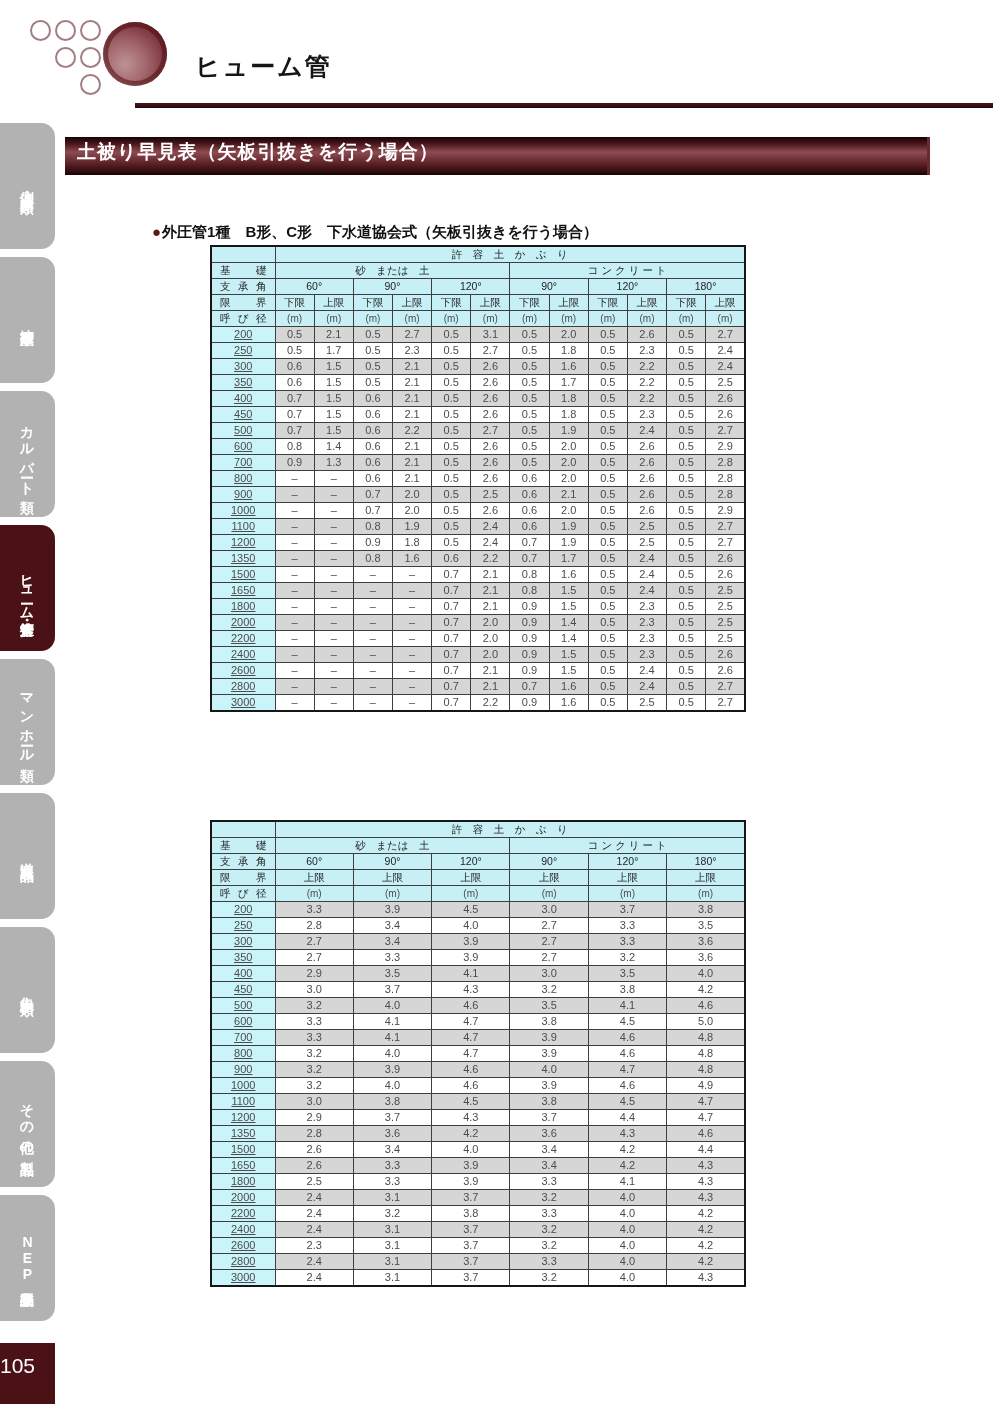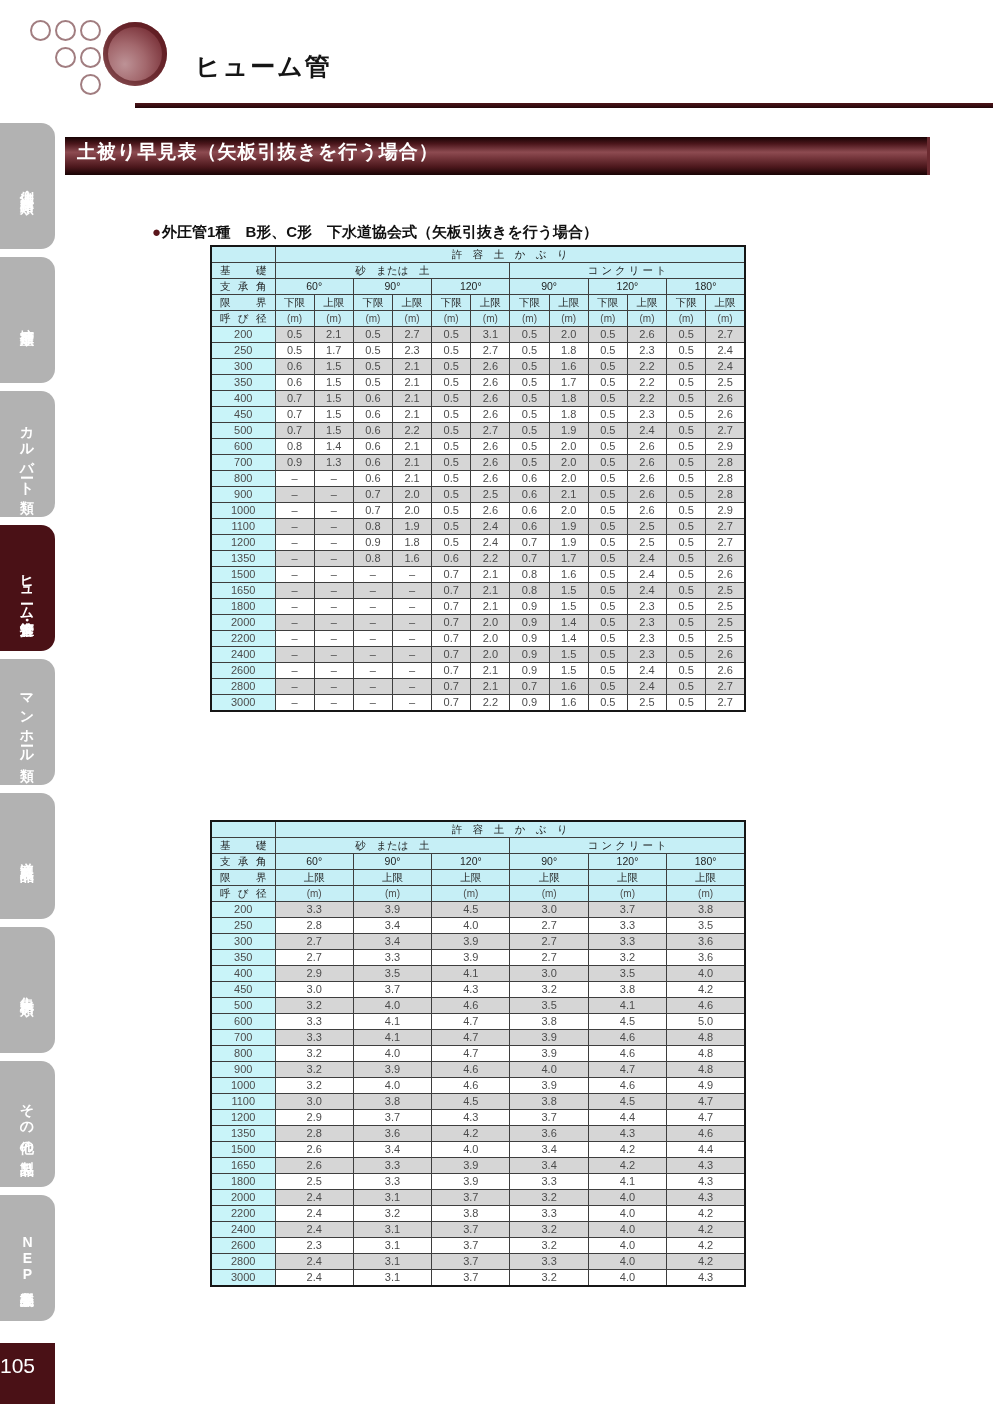--- a/index.html
+++ b/index.html
@@ -66,21 +66,21 @@
   #tbl2{top:820px;}
   table{border-collapse:collapse;width:100%;table-layout:fixed;border:2px solid #161616;}
   th,td{
     border:1.5px solid #3e3e3e;height:15px;line-height:15px;padding:0;
     text-align:center;vertical-align:middle;overflow:hidden;white-space:nowrap;
   }
   th.hd{background:#c6eff6;font-weight:normal;font-size:10.5px;color:#1f1f1f;}
   th.hd.unit{font-size:10px;color:#4c4c4c;}
   .jlabel{text-align:justify;text-align-last:justify;-moz-text-align-last:justify;
     padding:0 8px;box-sizing:border-box;}
-  td.dia{background:#c9f4f9;color:#4c4c4c;font-size:11px;}
+  td.dia{background:#c9f4f9;color:#4c4c4c;font-size:11px;text-decoration:underline;}
   td.val{color:#4c4c4c;font-size:11px;background:#ffffff;}
   tr.stripe td.val{background:#d6d6d6;}
 </style>
 </head>
 <body>
 
 <div class="page">
 
   <div class="logo">
     <div class="dot" style="left:10px;top:5px"></div>

